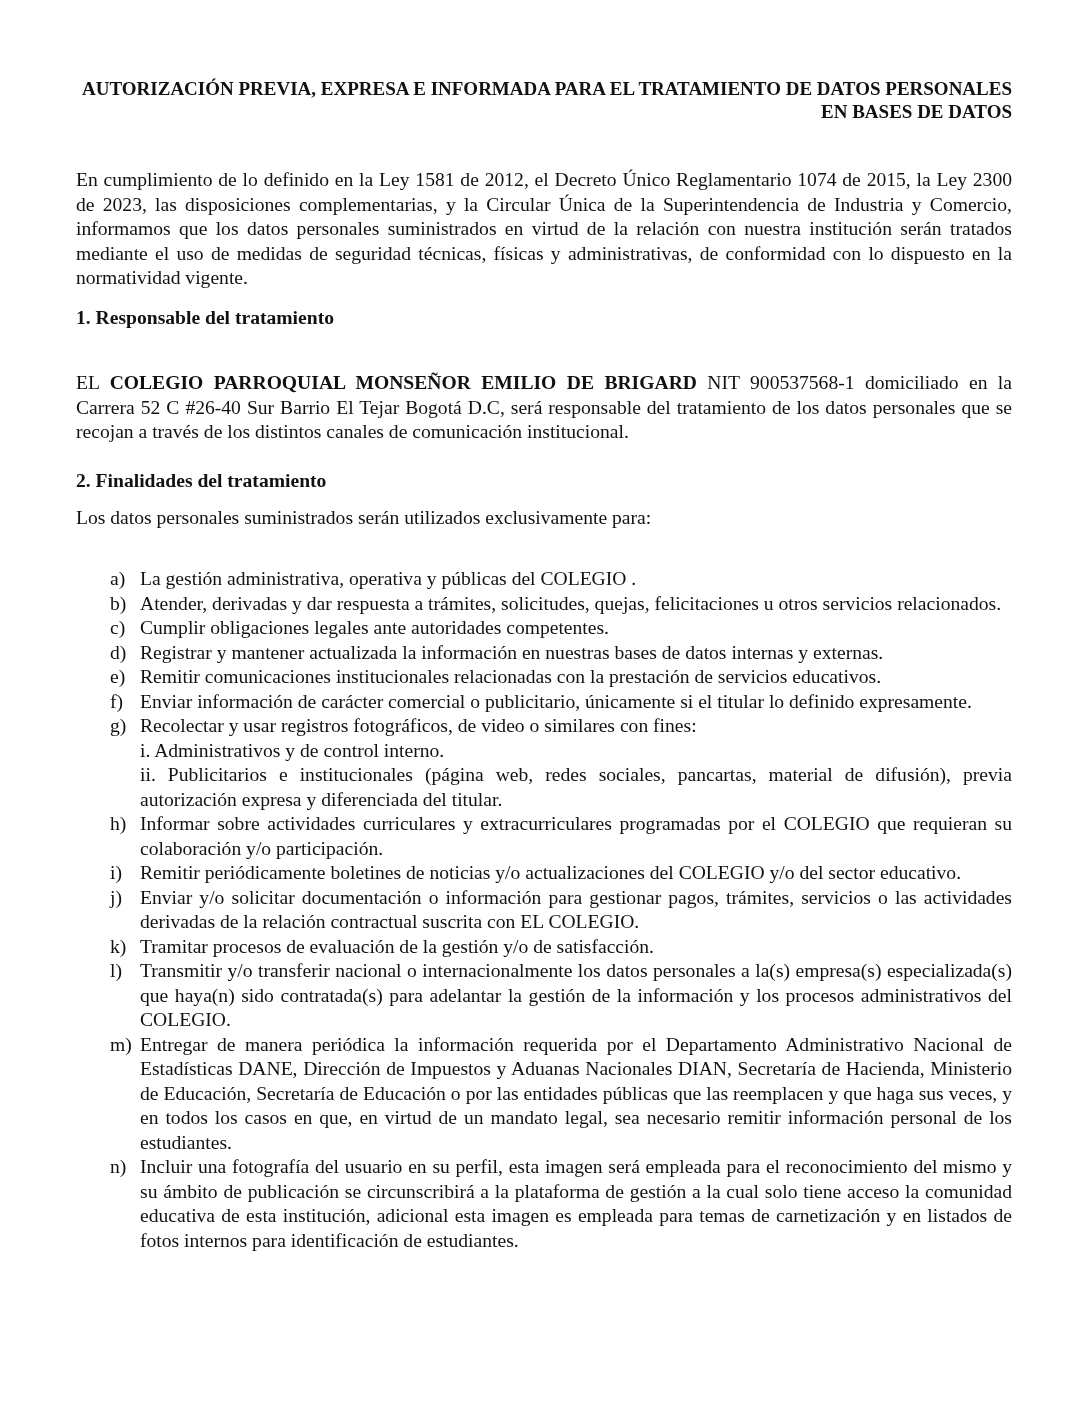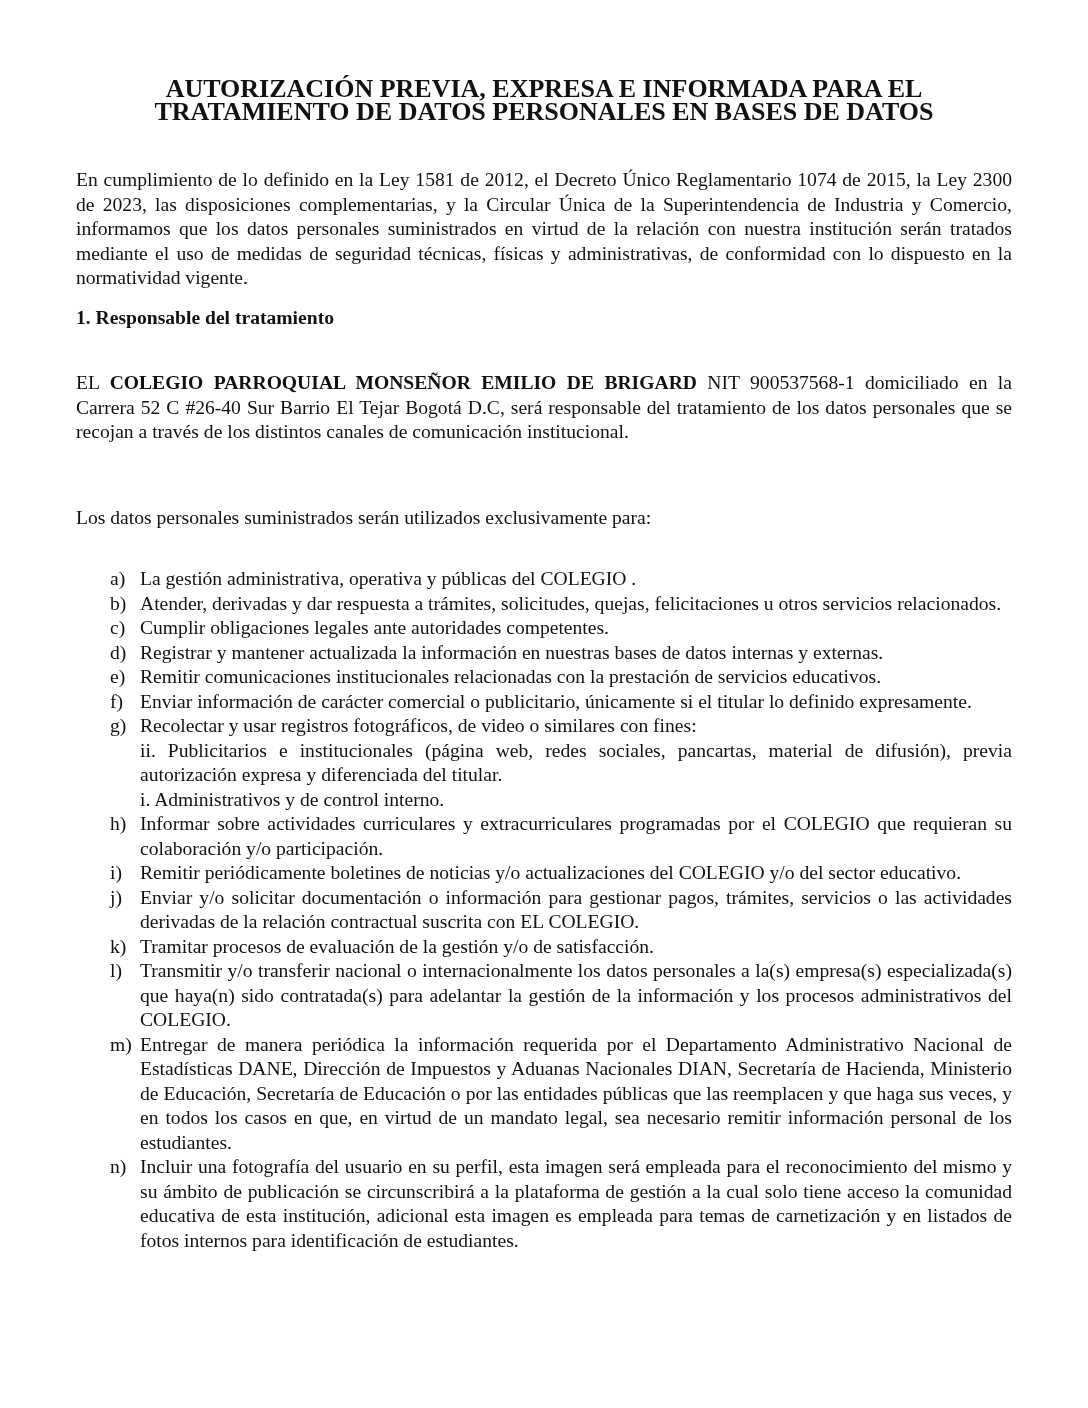--- a/index.html
+++ b/index.html
@@ -3,21 +3,21 @@
 <meta charset="utf-8">
 <style>
   html, body { margin: 0; padding: 0; background: #ffffff; }
   body { width: 1088px; height: 1408px; position: relative; overflow: hidden; }
   .page {
     position: absolute; left: 0; top: 0; width: 1088px; height: 1408px;
     font-family: "Liberation Serif", serif; color: #111; font-size: 19.6px; line-height: 24.5px;
   }
   .title {
     position: absolute; left: 76px; top: 77px; width: 936px;
-    text-align: center; font-weight: bold; font-size: 26px; line-height: 23px;
+    text-align: right; font-weight: bold; font-size: 19px; line-height: 23px;
   }
   .block { position: absolute; left: 76px; width: 936px; text-align: justify; }
   .intro { top: 168px; }
   .h1 { top: 306px; font-weight: bold; }
   .resp { top: 371px; }
   .h2 { top: 469px; font-weight: bold; }
   .lead { top: 506px; }
   .list { position: absolute; left: 76px; top: 567px; width: 936px; margin: 0; padding: 0; list-style: none; }
   .item { display: flex; align-items: flex-start; }
   .marker { width: 64px; flex: 0 0 64px; text-align: right; padding-right: 0; box-sizing: border-box; }
@@ -32,20 +32,21 @@
 
 <div class="page">
   <div class="title">AUTORIZACIÓN PREVIA, EXPRESA E INFORMADA PARA EL TRATAMIENTO DE DATOS PERSONALES EN BASES DE DATOS</div>
 
   <p class="block intro">En cumplimiento de lo definido en la Ley 1581 de 2012, el Decreto Único Reglamentario 1074 de 2015, la Ley 2300 de 2023, las disposiciones complementarias, y la Circular Única de la Superintendencia de Industria y Comercio, informamos que los datos personales suministrados en virtud de la relación con nuestra institución serán tratados mediante el uso de medidas de seguridad técnicas, físicas y administrativas, de conformidad con lo dispuesto en la normatividad vigente.</p>
 
   <p class="block h1">1. Responsable del tratamiento</p>
 
   <p class="block resp"><span>EL </span><b>COLEGIO PARROQUIAL MONSEÑOR EMILIO DE BRIGARD</b><span> NIT 900537568-1 domiciliado en la Carrera 52 C #26-40 Sur Barrio El Tejar Bogotá D.C, será responsable del tratamiento de los datos personales que se recojan a través de los distintos canales de comunicación institucional.</span></p>
 
+  <p class="block h2">2. Finalidades del tratamiento</p>
 
   <p class="block lead">Los datos personales suministrados serán utilizados exclusivamente para:</p>
 
   <ul class="list" id="purpose-list">
       <li class="item">
         <div class="marker"><span>a)</span></div>
         <div class="itext"><span>La gestión administrativa, operativa y públicas del COLEGIO .</span></div>
       </li>
       <li class="item">
         <div class="marker"><span>b)</span></div>
@@ -62,21 +63,21 @@
       <li class="item">
         <div class="marker"><span>e)</span></div>
         <div class="itext"><span>Remitir comunicaciones institucionales relacionadas con la prestación de servicios educativos.</span></div>
       </li>
       <li class="item">
         <div class="marker"><span>f)</span></div>
         <div class="itext"><span>Enviar información de carácter comercial o publicitario, únicamente si el titular lo definido expresamente.</span></div>
       </li>
       <li class="item">
         <div class="marker"><span>g)</span></div>
-        <div class="itext"><span>Recolectar y usar registros fotográficos, de video o similares con fines:</span><span class="sub">ii. Publicitarios e institucionales (página web, redes sociales, pancartas, material de difusión), previa autorización expresa y diferenciada del titular.</span><span class="sub">i. Administrativos y de control interno.</span></div>
+        <div class="itext"><span>Recolectar y usar registros fotográficos, de video o similares con fines:</span><span class="sub">i. Administrativos y de control interno.</span><span class="sub">ii. Publicitarios e institucionales (página web, redes sociales, pancartas, material de difusión), previa autorización expresa y diferenciada del titular.</span></div>
       </li>
       <li class="item">
         <div class="marker"><span>h)</span></div>
         <div class="itext"><span>Informar sobre actividades curriculares y extracurriculares programadas por el COLEGIO que requieran su colaboración y/o participación.</span></div>
       </li>
       <li class="item">
         <div class="marker"><span>i)</span></div>
         <div class="itext"><span>Remitir periódicamente boletines de noticias y/o actualizaciones del COLEGIO y/o del sector educativo.</span></div>
       </li>
       <li class="item">

